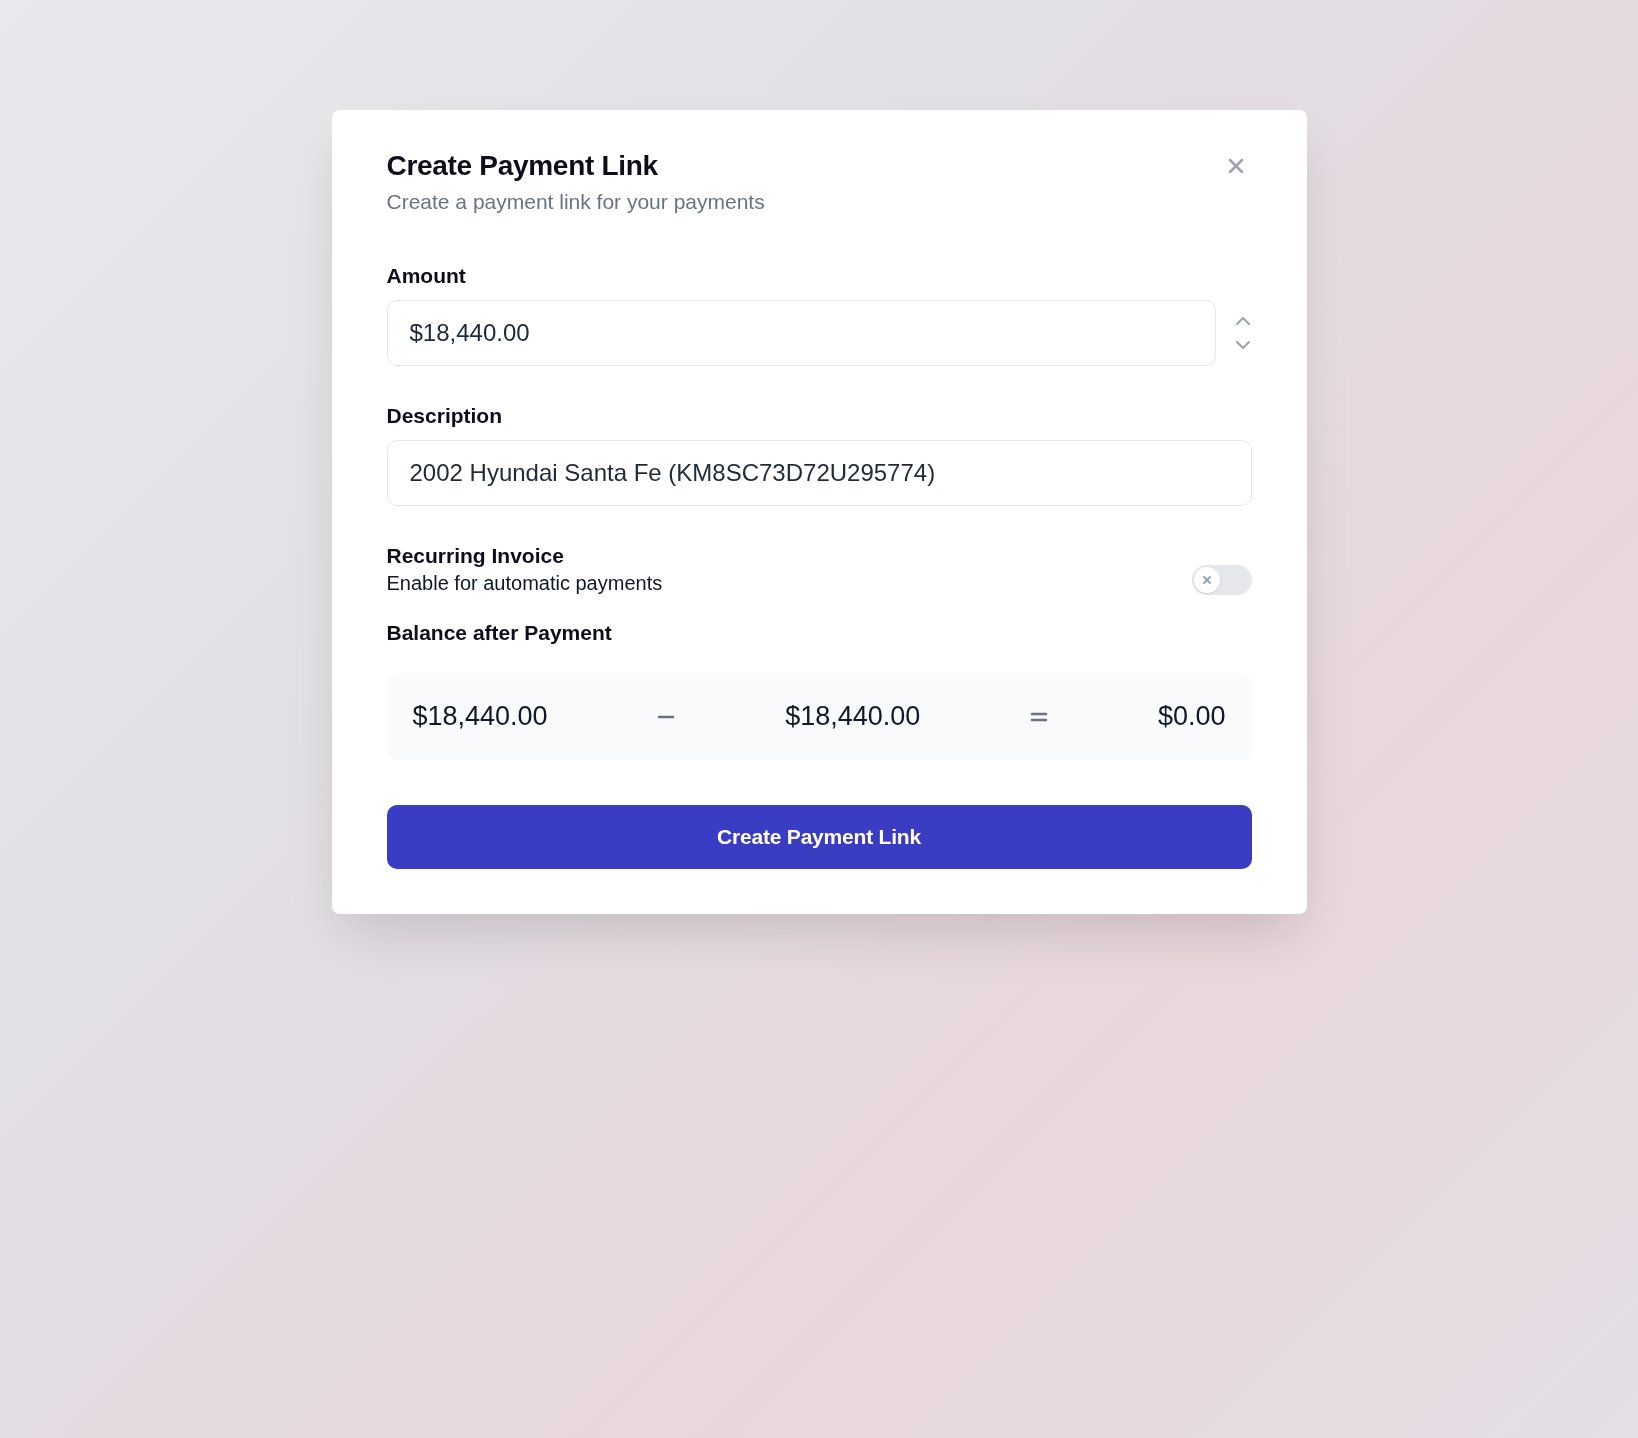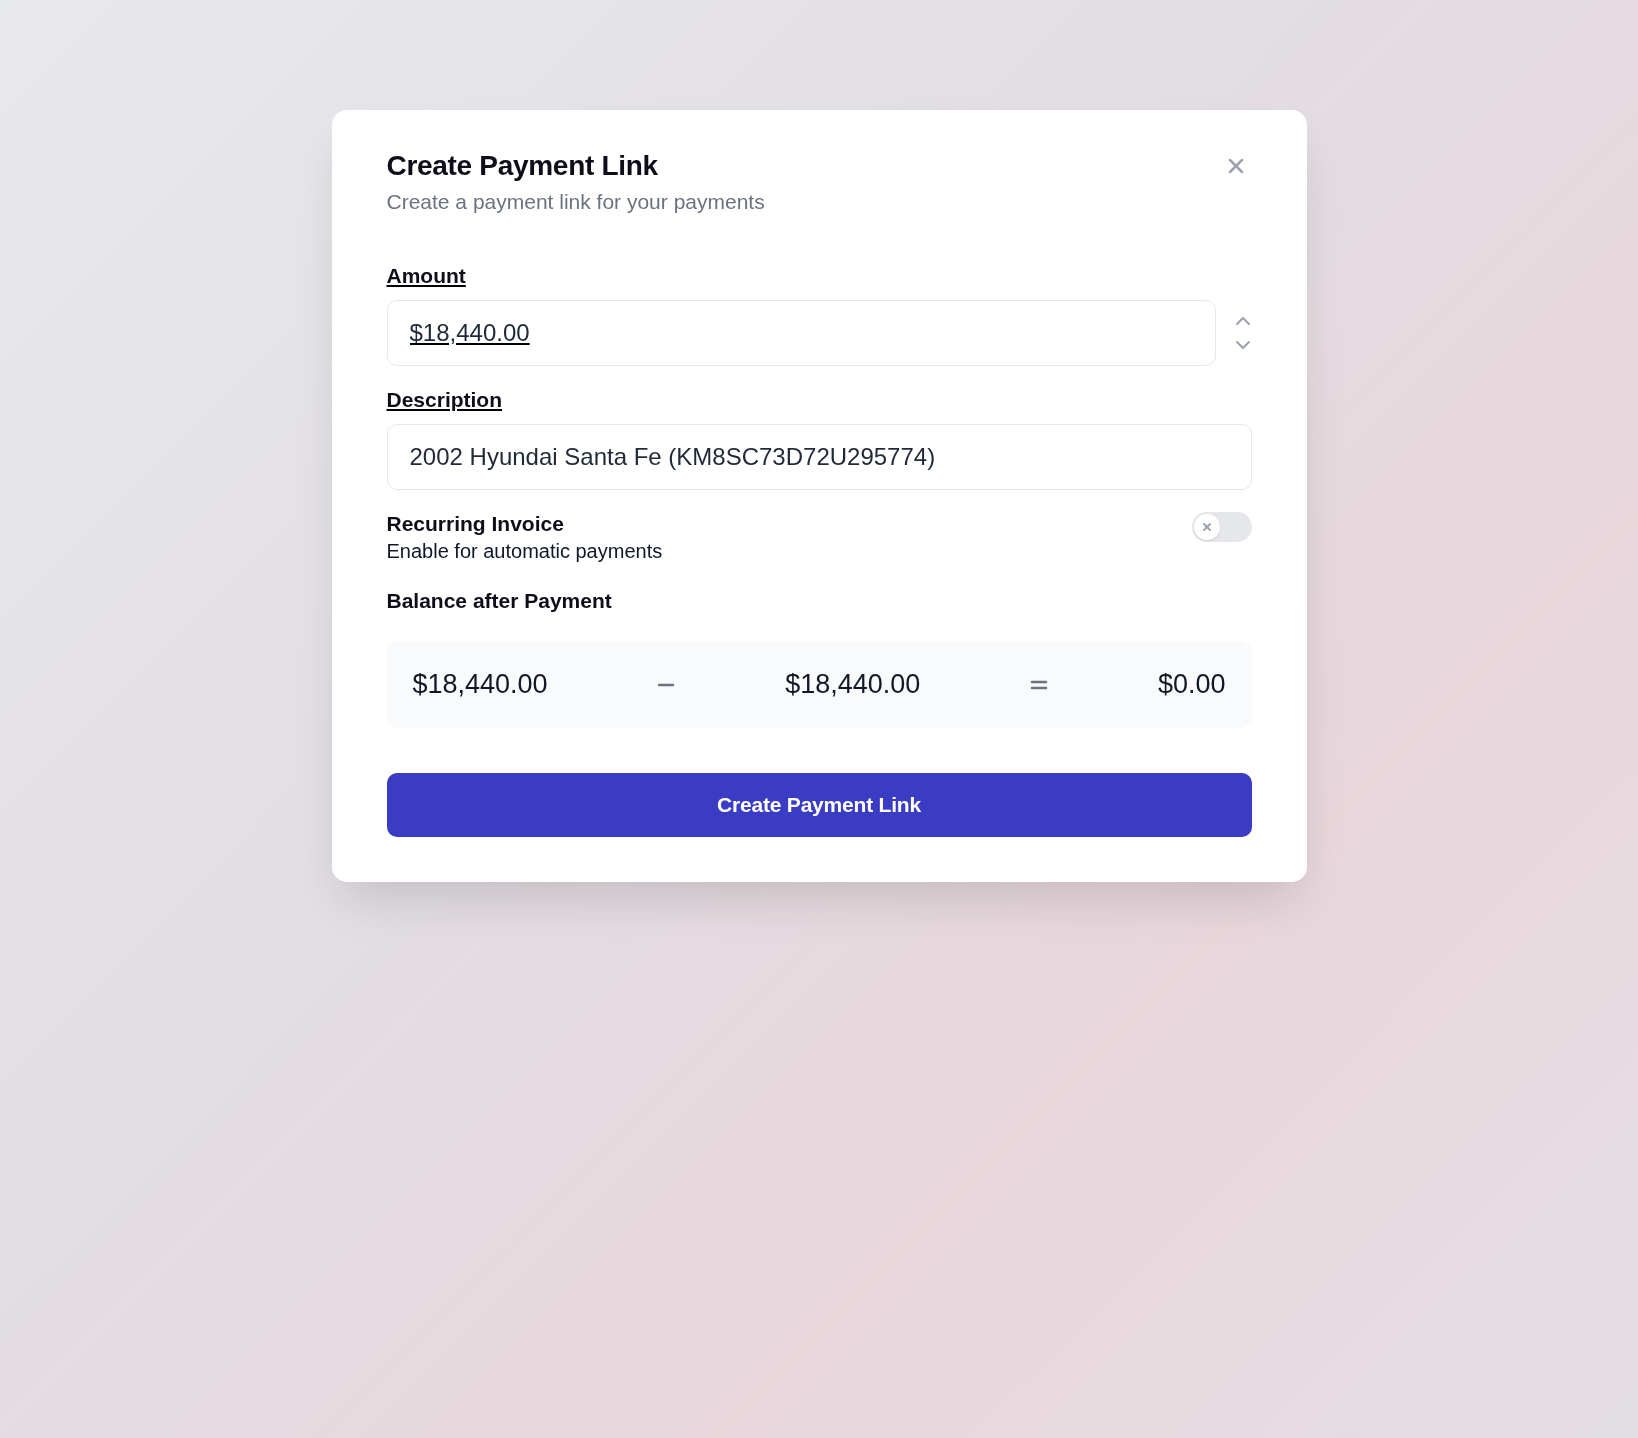--- a/index.html
+++ b/index.html
@@ -13,21 +13,21 @@
       background: linear-gradient(135deg, #e8e9ec 0%, #e2dee4 40%, #e8d6db 70%, #e4dfe5 100%);
       min-height: 100vh;
       display: flex;
       align-items: flex-start;
       justify-content: center;
       padding: 110px 20px 20px;
     }
     
     .modal {
       background: #ffffff;
-      border-radius: 15px;
+      border-radius: 8px;
       width: 975px;
       padding: 40px 55px 45px;
       box-shadow: 0 25px 50px -12px rgba(0, 0, 0, 0.15);
       position: relative;
     }
     
     .modal-header {
       display: flex;
       justify-content: space-between;
       align-items: flex-start;
@@ -58,22 +58,21 @@
       align-items: center;
       justify-content: center;
     }
     
     .close-button svg {
       width: 24px;
       height: 24px;
     }
     
     .form-group {
-      margin-bottom: 22px;
-      text-decoration: underline;
+      margin-bottom: 38px;
     }
     
     .form-label {
       display: block;
       font-size: 21px;
       font-weight: 600;
       color: #0d0e1a;
       margin-bottom: 12px;
     }
     
@@ -111,21 +110,21 @@
       color: #9ca3af;
       padding: 0;
       display: flex;
       align-items: center;
       justify-content: center;
     }
     
     .recurring-row {
       display: flex;
       justify-content: space-between;
-      align-items: flex-start;
+      align-items: flex-end;
       margin-bottom: 26px;
     }
     
     .recurring-text {
       display: flex;
       flex-direction: column;
     }
     
     .recurring-title {
       font-size: 21px;

